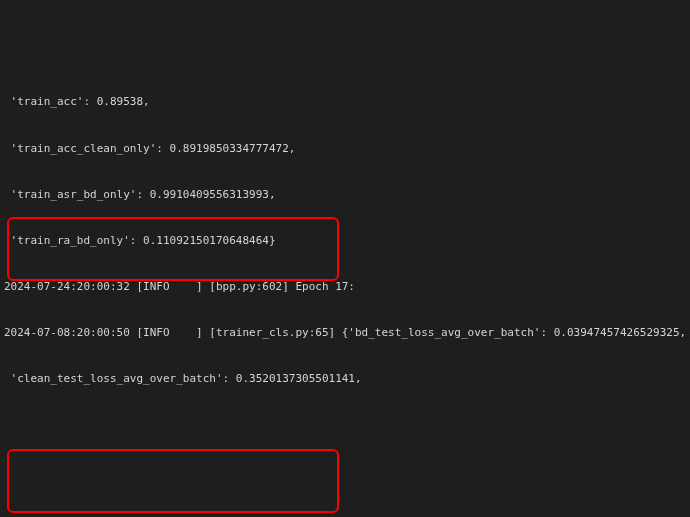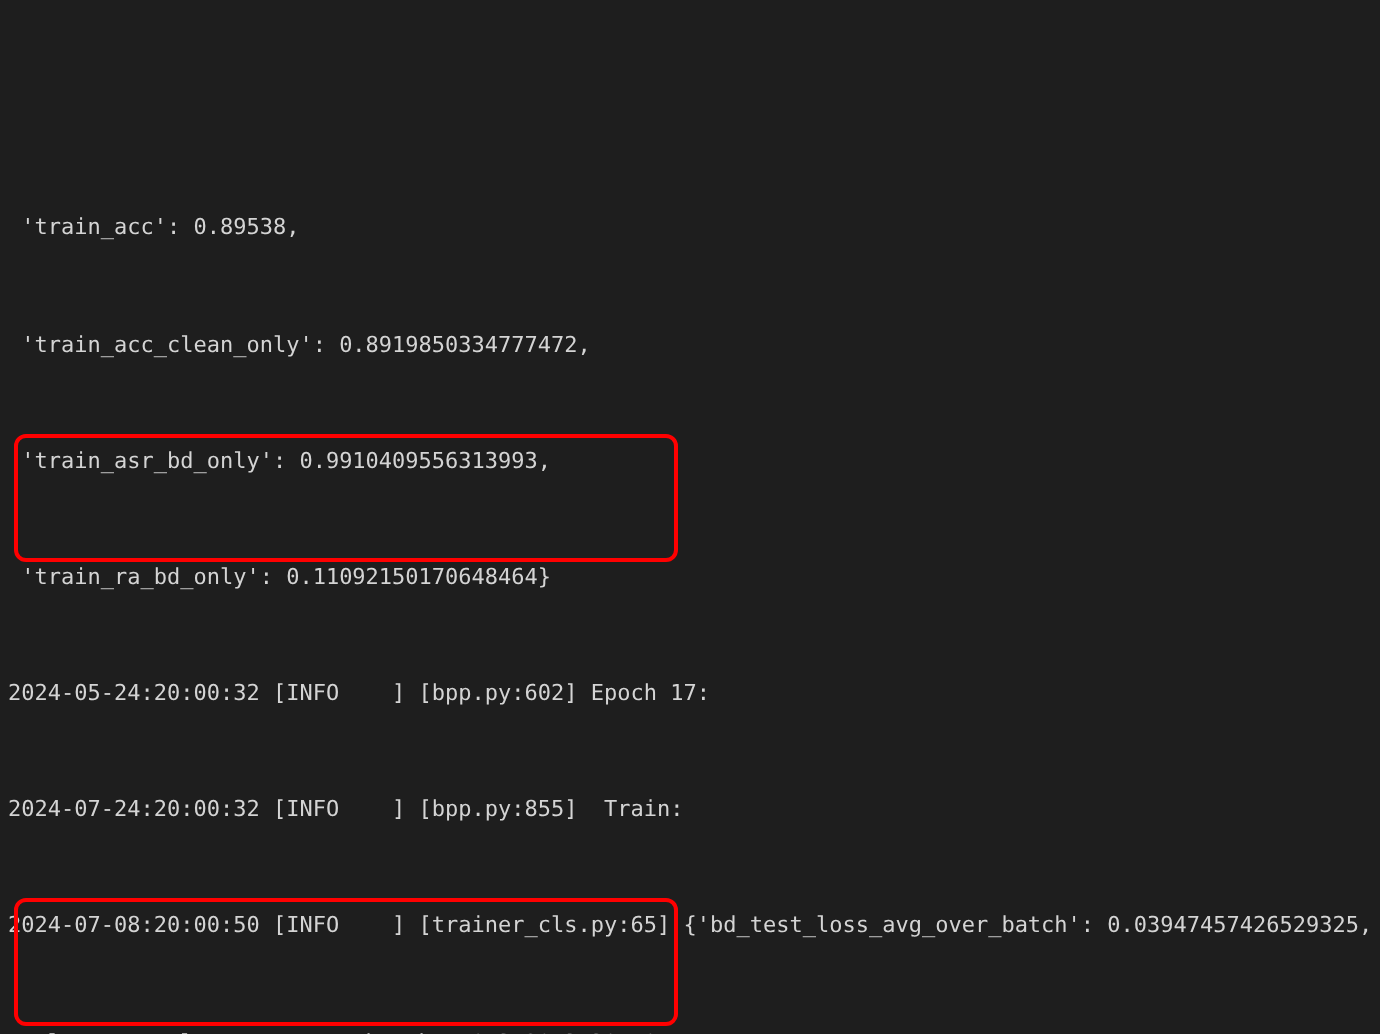--- a/index.html
+++ b/index.html
@@ -14,21 +14,20 @@
       font-size: 11px;
       line-height: 1.4;
       padding: 2px 4px;
       width: 690px;
       height: 517px;
       overflow: hidden;
       white-space: pre;
     }
     .line {
       display: block;
-      margin-top: 12px;
     }
     .highlight-box-1 {
       position: absolute;
       border: 2px solid #ff0000;
       border-radius: 6px;
       left: 3px;
       top: 153px;
       width: 332px;
       height: 64px;
       pointer-events: none;
@@ -50,22 +49,21 @@
 </head>
 <body>
 
 
 
 <div class="container">
   <span class="line"> 'train_acc': 0.89538,</span>
   <span class="line"> 'train_acc_clean_only': 0.8919850334777472,</span>
   <span class="line"> 'train_asr_bd_only': 0.9910409556313993,</span>
   <span class="line"> 'train_ra_bd_only': 0.11092150170648464}</span>
-  <span class="line">2024-05-24:20:00:32 [INFO    ] [bpp.py:602] Epoch 17:</span>
-  <span class="line">2024-07-24:20:00:32 [INFO    ] [bpp.py:855]  Train:</span>
+  <span class="line">2024-07-24:20:00:32 [INFO    ] [bpp.py:602] Epoch 17:</span>
   <span class="line">2024-07-08:20:00:50 [INFO    ] [trainer_cls.py:65] {'bd_test_loss_avg_over_batch': 0.03947457426529325,</span>
   <span class="line"> 'clean_test_loss_avg_over_batch': 0.3520137305501141,</span>
   
   
   
   
   
   
   
   

